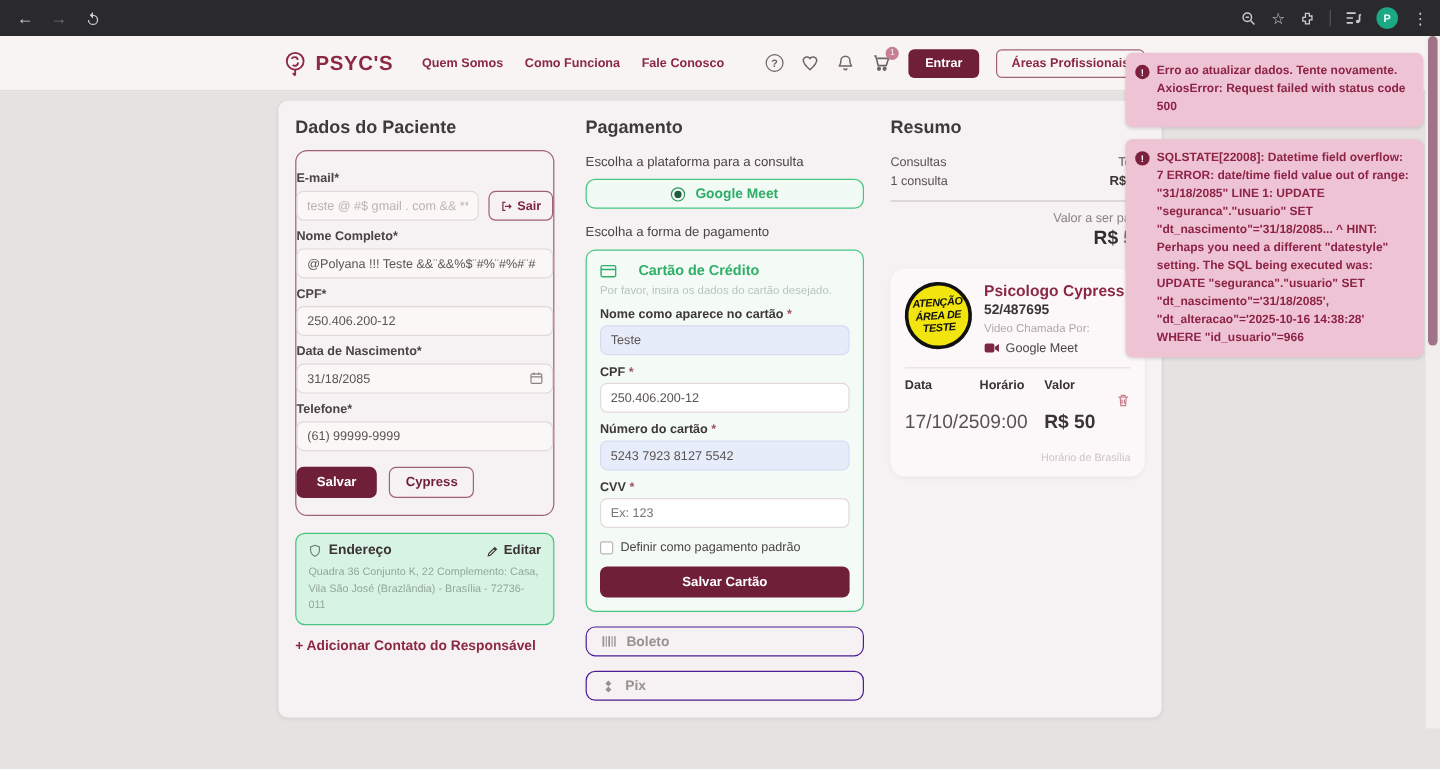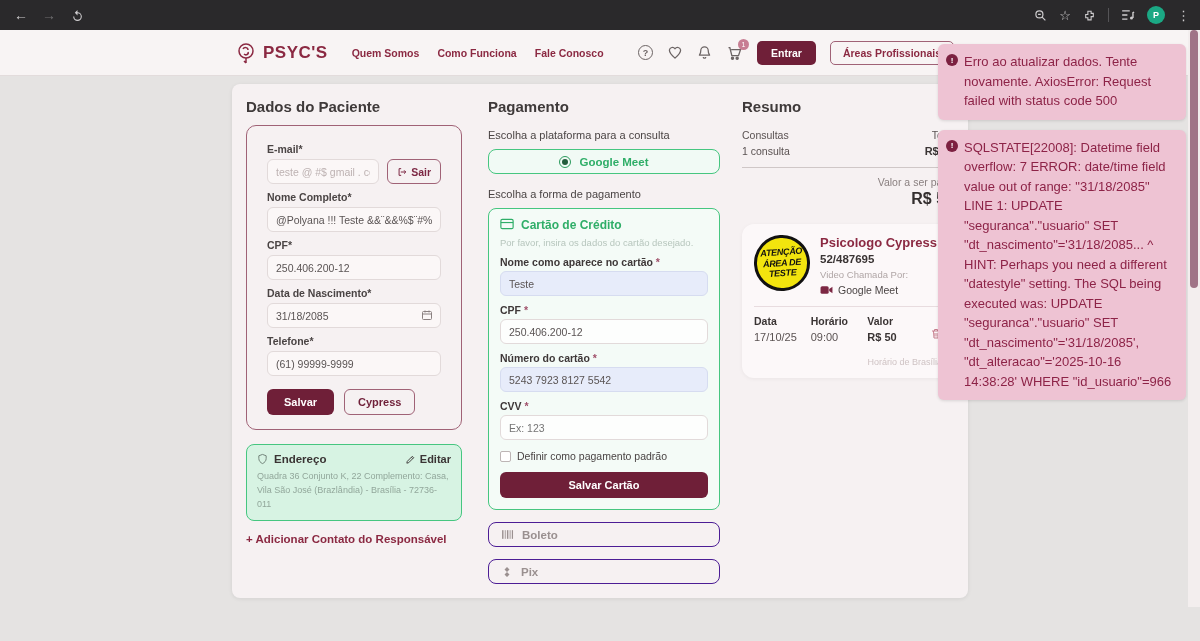--- a/index.html
+++ b/index.html
@@ -38,21 +38,21 @@
 
   
   .page{height:594px;background:var(--pagebg);position:relative}
   .maincard{position:absolute;left:232px;top:8px;width:736px;height:514px;background:var(--cardbg);border-radius:8px;box-shadow:0 1px 4px rgba(0,0,0,.08);display:flex;padding:14px;gap:0}
   .col{display:flex;flex-direction:column}
   .col1{width:216px;margin-right:26px}
   .col2{width:232px;margin-right:22px}
   .col3{flex:1}
   .coltitle{font-size:15px;font-weight:bold;color:var(--ink)}
 
-  .formcard{margin-top:10px;border:1px solid var(--maroonln);border-radius:10px;padding:10px 20px 14px}
+  .formcard{margin-top:10px;border:1px solid var(--maroonln);border-radius:10px;padding:10px 0 14px}
   .flabel{font-size:10.5px;color:#4a4444;font-weight:bold;margin:7px 0 4px}
   .inp{width:100%;height:25px;border:1px solid #e2dada;border-radius:6px;background:#fbf7f7;padding:0 8px;font-size:10.5px;color:#5a5454;font-family:"Liberation Sans",sans-serif;outline:none}
   .inp.gray{color:#bdb2b2}
   .inp.lav{background:#e7ecfa;border-color:#d6dcf0}
   .emailrow{display:flex;gap:8px;align-items:center}
   .btn-sair{height:25px;padding:0 9px;border:1px solid var(--maroonln);border-radius:6px;background:transparent;color:#7c2743;font-size:10.5px;font-weight:bold;display:flex;align-items:center;gap:4px;white-space:nowrap}
   .datewrap{position:relative}
   .datewrap .ic{position:absolute;right:8px;top:6px}
   .btnrow{display:flex;gap:10px;margin-top:13px}
   .btn-salvar{background:var(--maroon);color:#fff;border:none;border-radius:6px;padding:0 17px;height:26px;font-size:11px;font-weight:bold}
@@ -65,21 +65,21 @@
   .addrtext{margin-top:5px;font-size:9px;color:#92a79b;line-height:1.55}
   .addlink{margin-top:12px;color:var(--maroon2);font-size:11.5px;font-weight:bold;text-decoration:none}
   .btn-gopay{margin-top:auto;height:30px;background:#4caf50;border:none;border-radius:8px;color:#fff;font-size:11.5px;font-weight:bold;width:100%}
 
   .seclabel{font-size:11px;color:#4a4444;margin:14px 0 8px}
   .meetbox{height:30px;border:1px solid var(--green);border-radius:8px;background:#f1faf5;display:flex;align-items:center;justify-content:center;gap:8px}
   .radio{width:12px;height:12px;border:1.5px solid #2c9a5d;border-radius:50%;display:flex;align-items:center;justify-content:center}
   .radio::after{content:"";width:6px;height:6px;border-radius:50%;background:#235c3c}
   .meettxt{font-size:11.5px;font-weight:bold;color:var(--greentxt)}
   .ccbox{border:1px solid var(--green);border-radius:8px;background:#f4fbf7;padding:9px 11px 11px}
-  .cchead{display:flex;align-items:flex-start;gap:7px}
+  .cchead{display:flex;align-items:flex-end;gap:18px}
   .cctitle{font-size:12px;font-weight:bold;color:var(--greentxt)}
   .ccsub{font-size:9.5px;color:#b7c6bd;margin-top:5px}
   .cc-label{font-size:10.5px;color:#3e3838;font-weight:bold;margin:8px 0 3px}
   .cc-label b{color:#a0506a}
   .vrow{display:flex;gap:12px}
   .vrow>div{flex:1}
   .cbrow{display:flex;align-items:center;gap:6px;margin-top:10px}
   .cb{width:11px;height:11px;border:1px solid #bdb5b5;border-radius:2px;background:#fff}
   .cblabel{font-size:10.5px;color:#4a4444}
   .btn-savecard{margin-top:10px;width:100%;height:26px;background:var(--maroon);color:#fff;border:none;border-radius:6px;font-size:11px;font-weight:bold}
@@ -97,30 +97,30 @@
   .stamp{width:56px;height:56px;border-radius:50%;background:#f2e40e;border:3px solid #111;color:#111;display:flex;flex-direction:column;align-items:center;justify-content:center;transform:rotate(-4deg);flex-shrink:0}
   .stamp div{font-size:9px;font-weight:bold;font-style:italic;line-height:1.15;letter-spacing:-.3px}
   .proname{font-size:13px;font-weight:bold;color:var(--maroon2)}
   .procrp{font-size:11.5px;font-weight:bold;color:#3a3434;margin-top:3px}
   .provlabel{font-size:9.5px;color:#b0a6a6;margin-top:4px}
   .promeet{display:flex;align-items:center;gap:5px;margin-top:4px;font-size:10.5px;color:#4a4444}
   .prodiv{border:none;border-top:1px solid #e8dcdf;margin:10px 0 8px}
   .protable{display:flex;position:relative;padding-right:18px}
   .protable>div{flex:1}
   .pth{font-size:10.5px;font-weight:bold;color:#3a3434}
-  .ptv{font-size:11px;color:var(--sub);margin-top:4px}
+  .ptv{font-size:16px;color:var(--sub);margin-top:17px}
   .ptv.bold{font-weight:bold;color:#3a3434}
   .trash{position:absolute;right:0;top:12px}
   .tznote{text-align:right;font-size:9px;color:#cfc3c4;margin-top:14px}
 
   
   .toasts{position:absolute;top:44px;right:14px;width:248px;display:flex;flex-direction:column;gap:10px;z-index:10}
   .toast{background:var(--toastbg);border-radius:6px;padding:8px 10px 9px 8px;display:flex;gap:6px;box-shadow:0 1px 3px rgba(0,0,0,.12)}
   .terr{width:12px;height:12px;border-radius:50%;background:#7c2040;color:#fff;font-size:8px;font-weight:bold;display:flex;align-items:center;justify-content:center;flex-shrink:0;margin-top:2px}
-  .ttext{font-size:13px;font-weight:normal;color:var(--toasttxt);line-height:1.5;word-break:break-word}
+  .ttext{font-size:10px;font-weight:bold;color:var(--toasttxt);line-height:1.5;word-break:break-word}
 
   
   .sbar{position:absolute;right:0;top:30px;width:12px;height:577px;background:#f3eeee;z-index:11}
   .sthumb{position:absolute;top:0;left:2px;width:8px;height:258px;background:#a07487;border-radius:4px}
 
   
   .taskbar{height:34px;background:var(--taskbg);position:relative;display:flex;align-items:center}
   .tcenter{position:absolute;left:50%;transform:translateX(-50%);display:flex;align-items:center;gap:15px}
   .tbtn{width:28px;height:28px;display:flex;align-items:center;justify-content:center;border-radius:4px;position:relative}
   .tbtn.active{background:rgba(255,255,255,.09)}

